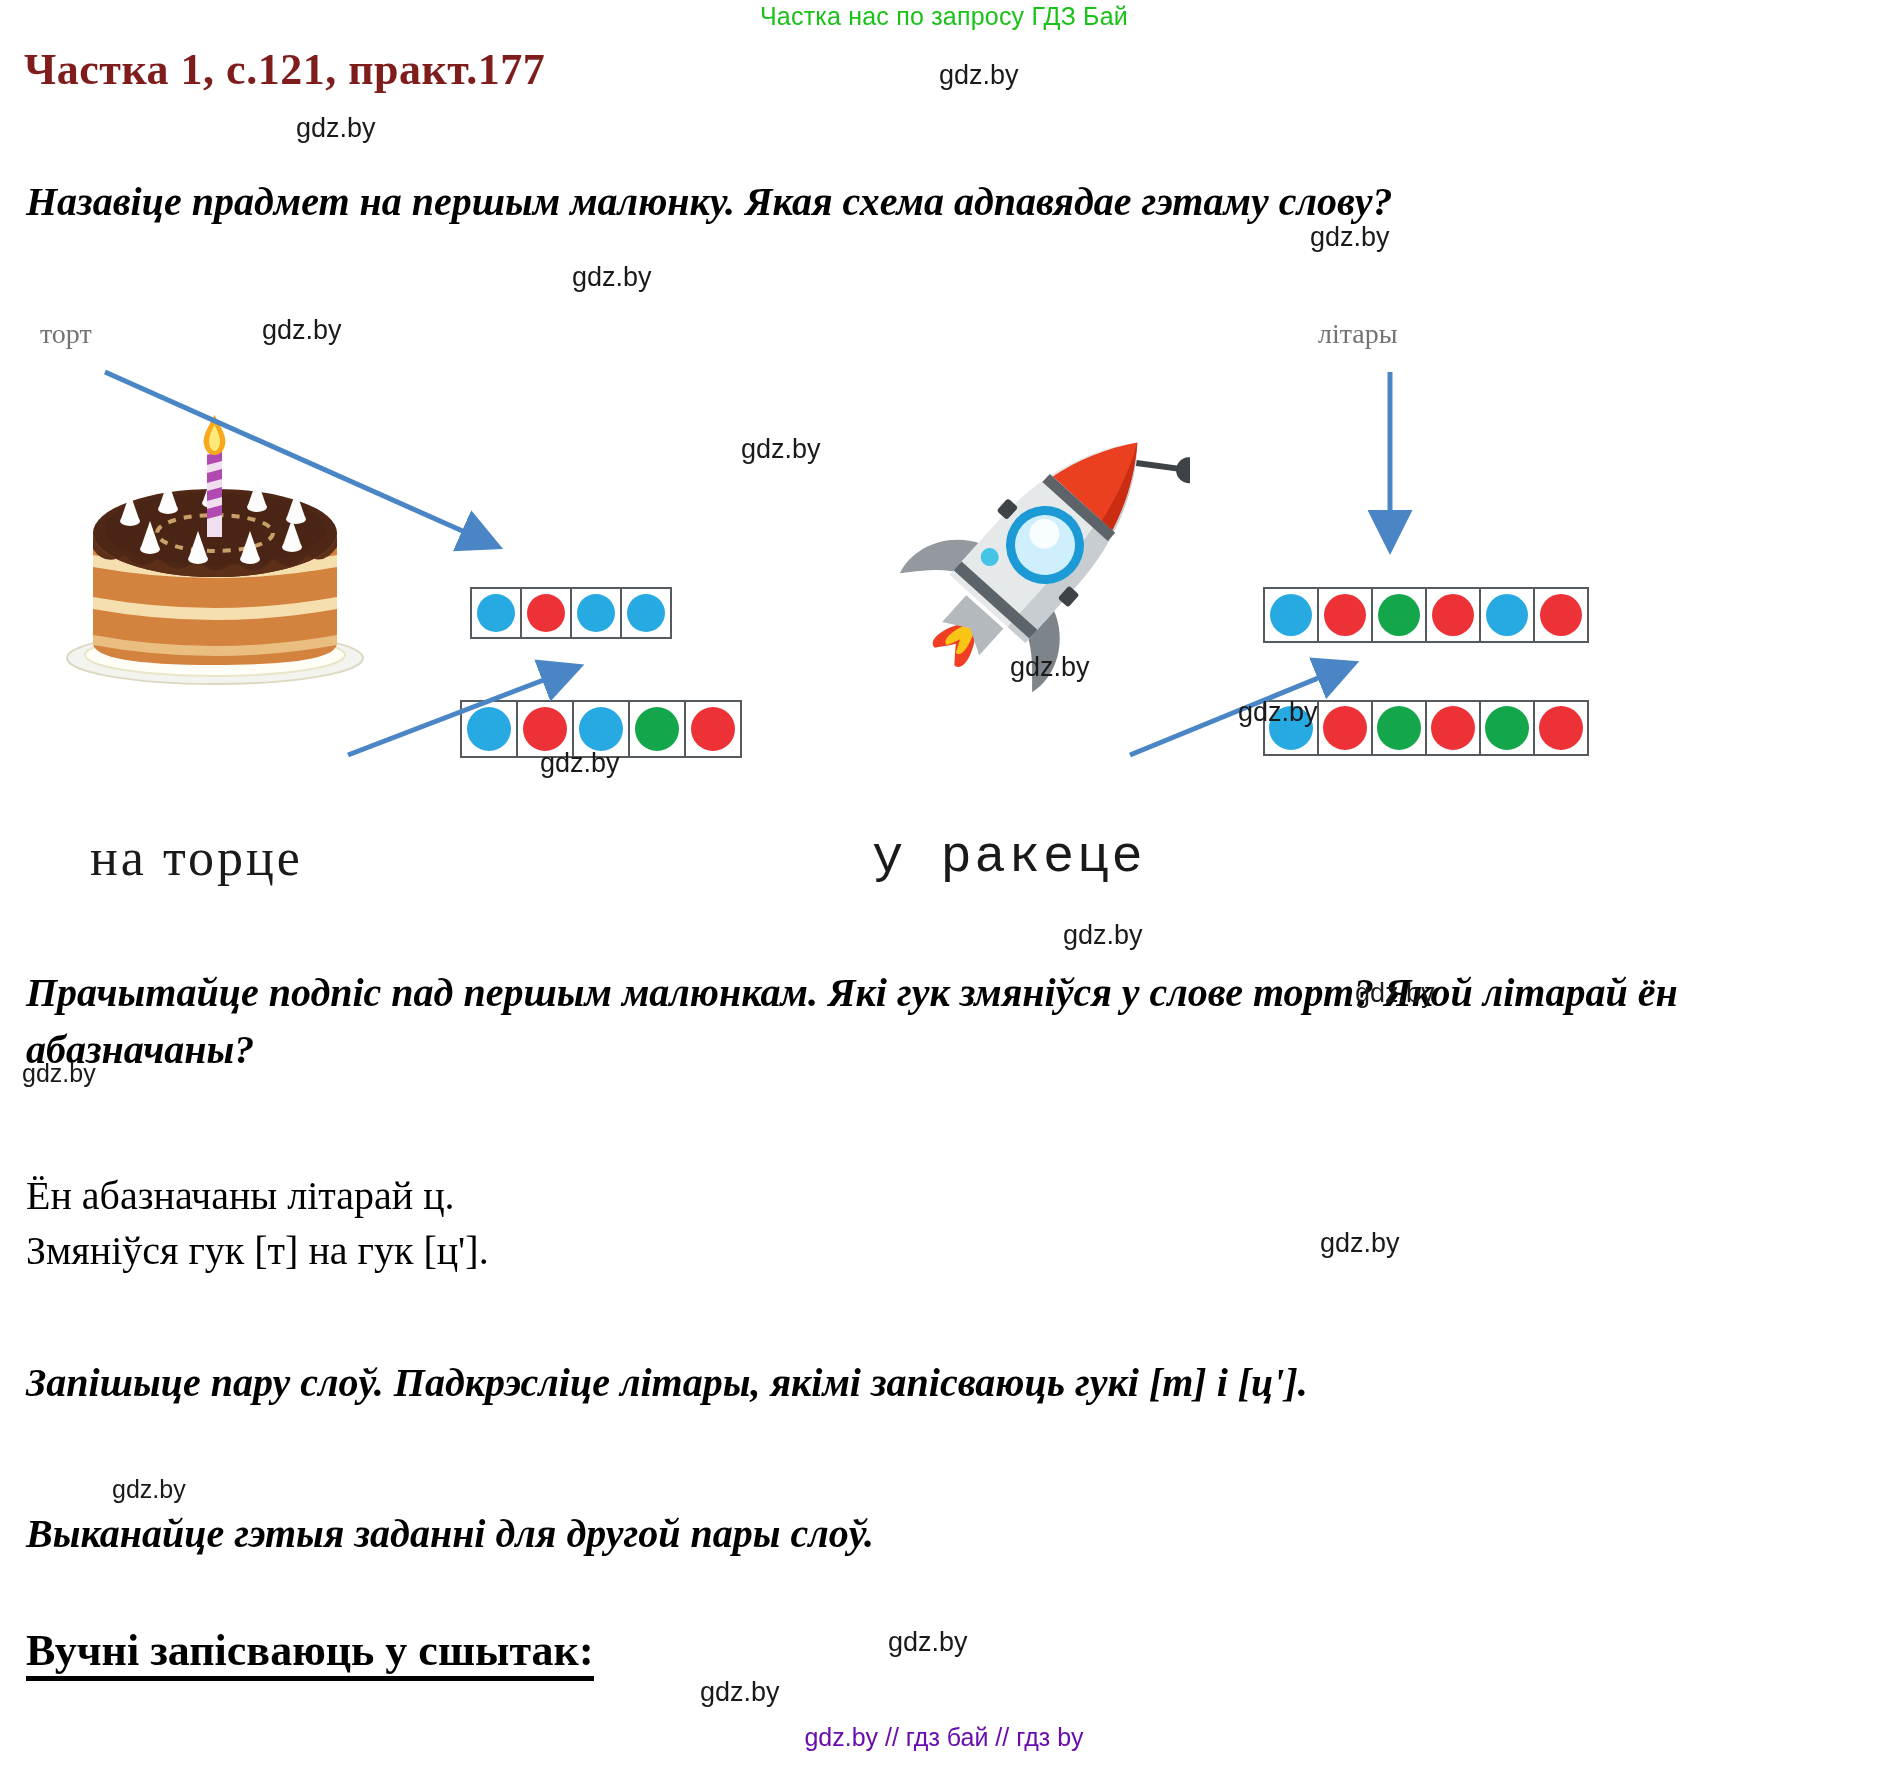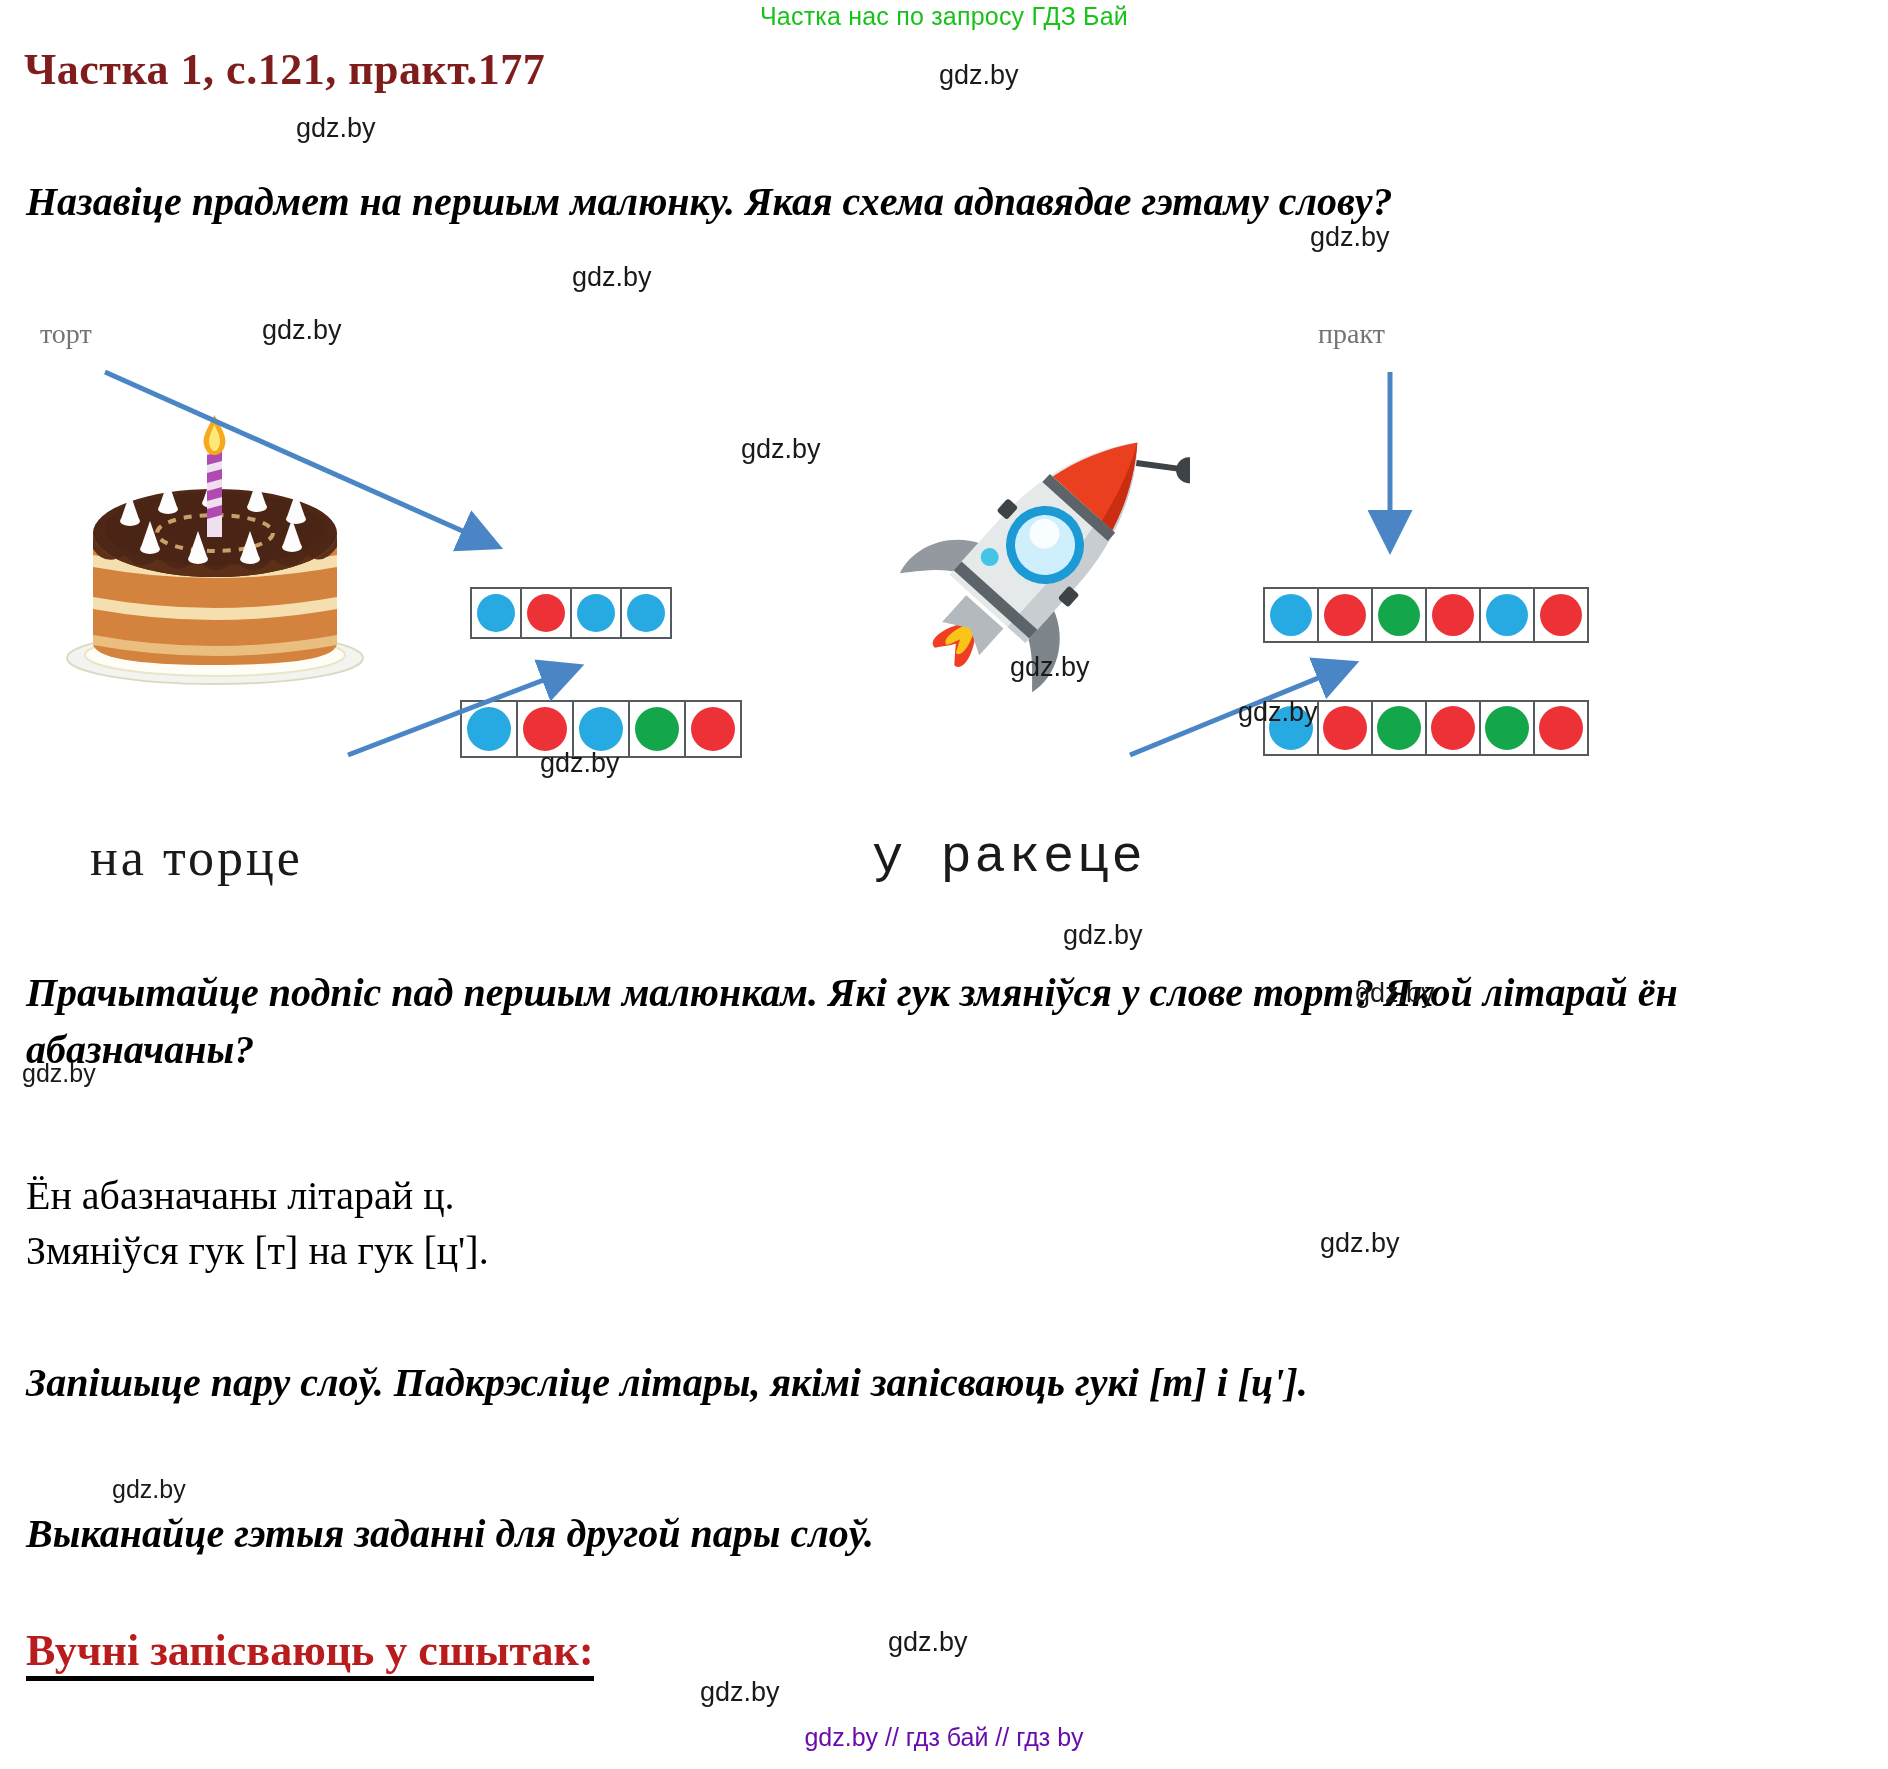--- a/index.html
+++ b/index.html
@@ -64,21 +64,21 @@
   }
   #answer-block { top: 1168px; left: 26px; width: 1100px; }
 
   
   #subheading {
     top: 1628px;
     left: 26px;
     font-family: "Liberation Serif", serif;
     font-weight: bold;
     font-size: 44px;
-    color: #b91c1c;
+    color: #000000;
     border-bottom: 5px solid #000;
     padding-bottom: 2px;
     display: inline-block;
     line-height: 1.05;
   }
 
   
   #footer-line {
     top: 1723px;
     left: 0;
@@ -156,21 +156,21 @@
 <body>
 
 <div class="abs" id="promo-line">Частка нас по запросу ГДЗ Бай</div>
 
 <div class="abs" id="page-title">Частка 1, с.121, практ.177</div>
 
 <div class="abs task" id="task-1">Назавіце прадмет на першым малюнку. Якая схема адпавядае гэтаму слову?</div>
 
 <div class="abs word-label" id="label-tort">торт</div>
 
-<div class="abs word-label" id="label-raketa">практ</div>
+<div class="abs word-label" id="label-raketa">літары</div>
 
 <div class="abs" id="cake-img">
   <svg viewBox="0 0 320 275" width="320" height="275">
 
     <ellipse cx="160" cy="243" rx="148" ry="26" fill="#f3f3ef" stroke="#ddd8c0" stroke-width="2"></ellipse>
     <ellipse cx="160" cy="240" rx="130" ry="21" fill="#fffef6" stroke="#eae5c8" stroke-width="2"></ellipse>
 
     <path d="M38 118 L38 228 Q38 250 160 250 Q282 250 282 228 L282 118 Z" fill="#d4833f"></path>
     <path d="M38 140 Q160 162 282 140 L282 152 Q160 174 38 152 Z" fill="#f6dfae"></path>
     <path d="M38 182 Q160 204 282 182 L282 194 Q160 216 38 194 Z" fill="#f6dfae"></path>

